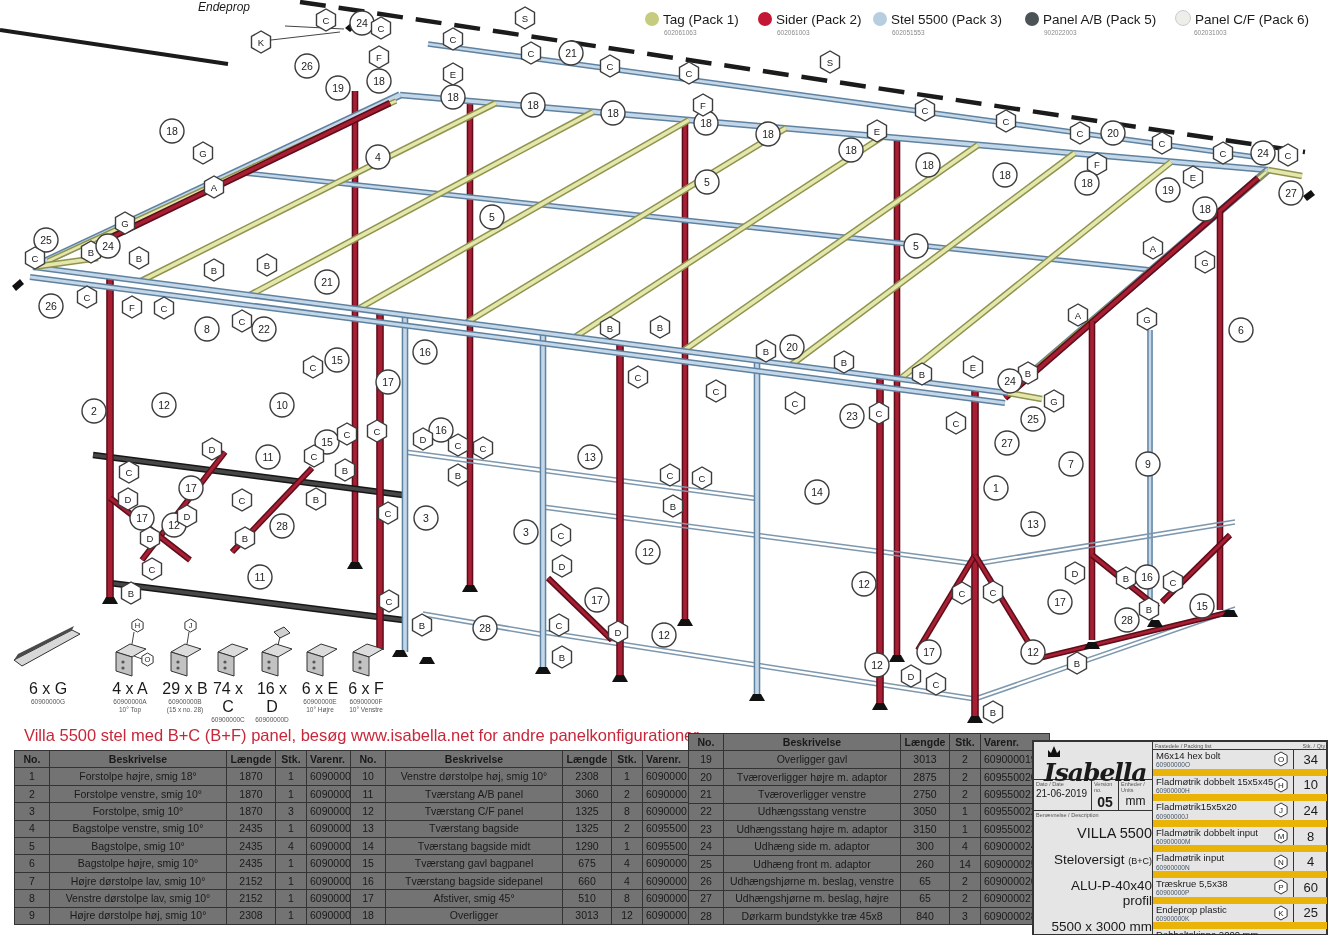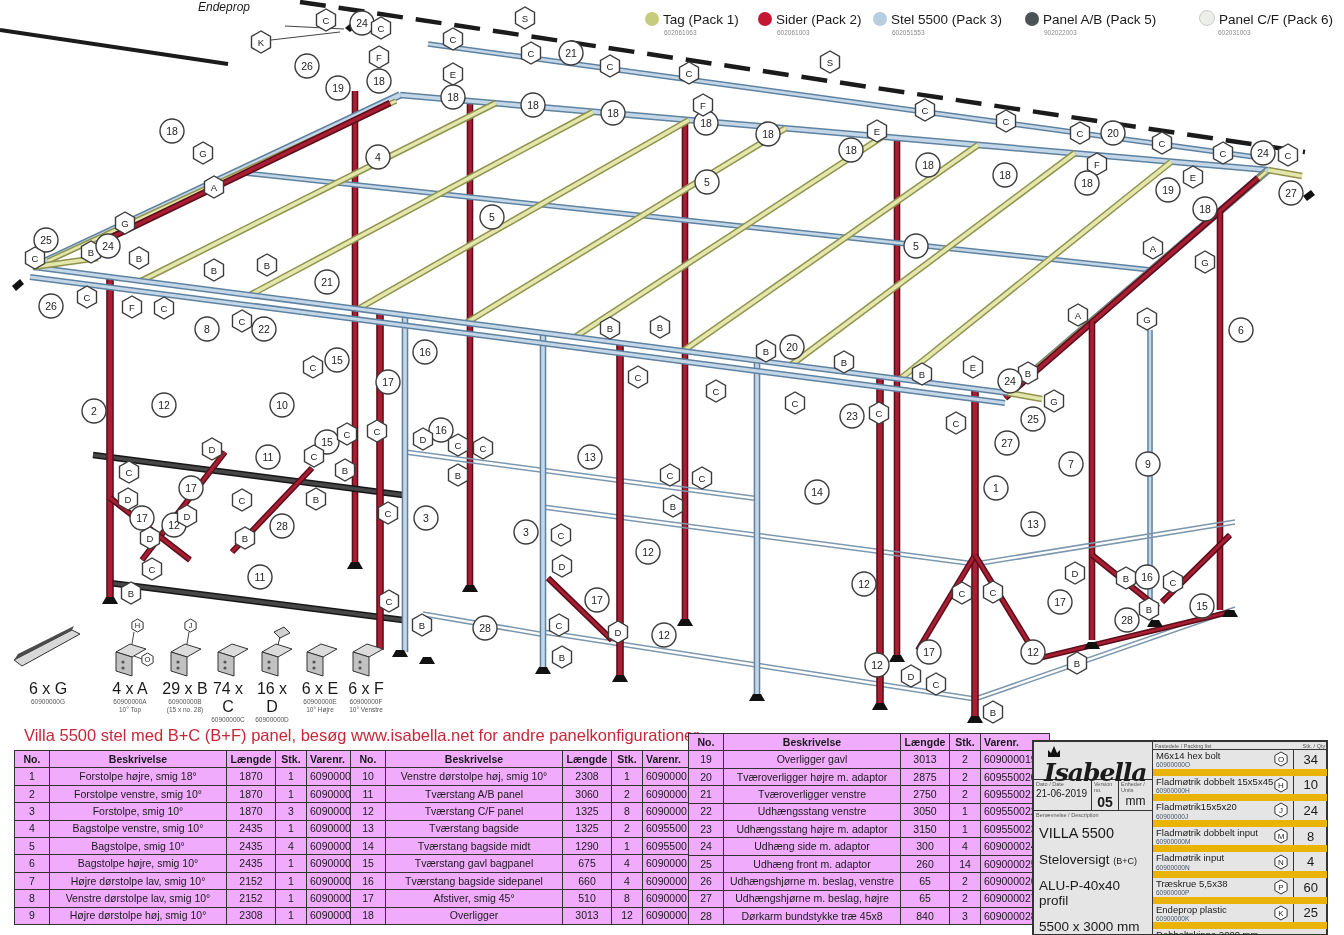--- a/index.html
+++ b/index.html
@@ -17,21 +17,21 @@
   .endeprop{position:absolute;left:198px;top:0;font-size:12px;font-style:italic;}
   
   .note{position:absolute;left:24px;top:726px;font-size:16.5px;color:#c8273a;}
   
   #parts-icons{position:absolute;left:0;top:618px;width:420px;height:108px;}
   .pic{position:absolute;text-align:center;}
   .pic .pqty{font-size:16px;margin-top:0px;}
   .pic .pcode{font-size:6.5px;color:#555;line-height:1.25;}
   .pic .psub{font-size:6.5px;color:#555;line-height:1.25;}
   
-  table.parts{position:absolute;border-collapse:collapse;font-size:10.5px;background:#f0abfc;}
+  table.parts{position:absolute;border-collapse:collapse;font-size:10.5px;background:#737373;}
   table.parts th,table.parts td{border:1px solid #333;padding:0 3px;height:16.4px;line-height:1.02;}
   table.parts th{font-weight:bold;}
   .c-no{width:28px;text-align:center;}
   .c-desc{width:170px;text-align:center;}
   .c-len{width:42px;text-align:center;}
   .c-stk{width:24px;text-align:center;}
   .c-var{width:62px;text-align:left;}
   
   .tb{position:absolute;border:2px solid #333;background:#e5e5e5;display:flex;}
   .tb .tiny{display:block;font-size:5.5px;color:#555;line-height:1.1;padding:1px 2px 0 2px;}
@@ -39,21 +39,21 @@
   .tb-logo{height:52px;border-bottom:1px solid #333;position:relative;}
   .logo-text{position:absolute;left:10px;top:16px;font-family:"DejaVu Serif",serif;
              font-style:italic;font-weight:bold;font-size:25px;letter-spacing:-1px;}
   .tb-info{display:flex;border-bottom:1px solid #333;height:30px;}
   .tb-cell{border-right:1px solid #333;overflow:hidden;}
   .tb-cell:last-child{border-right:none;}
   .tb-cell .val{display:block;font-size:10px;padding:1px 2px;}
   .tb-cell .val.big{font-size:14px;font-weight:bold;text-align:center;}
   .tb-cell .val.mid{font-size:12px;text-align:center;}
   .tb-desc{flex:1;}
-  #desc-lines div{font-size:13.5px;padding:0 0 0 5px;margin-top:11px;}
+  #desc-lines div{font-size:13.5px;padding:0 0 0 5px;margin-top:11px;text-align:right;}
   #desc-lines div:first-child{font-size:14.5px;margin-top:7px;}
   #desc-lines .small{font-size:9px;}
   .tb-right{flex:1;display:flex;flex-direction:column;}
   .pl-head{height:13px;border-bottom:1px solid #333;display:flex;justify-content:space-between;}
   #pl-rows{flex:1;display:flex;flex-direction:column;}
   .pl-row{flex:1;border-bottom:7px solid #eab308;display:flex;align-items:stretch;}
   .pl-row:last-child{border-bottom:none;flex-direction:column;}
   .pl-name{flex:1;padding:1px 0 0 3px;overflow:hidden;}
   .pl-n1{display:block;font-size:9.5px;line-height:1.1;white-space:nowrap;}
   .pl-n2{display:block;font-size:6.5px;color:#456;line-height:1.1;}
@@ -845,21 +845,21 @@
         </g>
       </g>
   </svg>
 
   <div class="endeprop">Endeprop</div>
   <div id="legend">
       <div class="lg-item" style="left: 0px;"><span class="dot" style="background:#c5cc7d;"></span><span class="lg-label">Tag (Pack 1)</span><span class="lg-code">602061063</span></div>
       <div class="lg-item" style="left: 113px;"><span class="dot" style="background:#c41734;"></span><span class="lg-label">Sider (Pack 2)</span><span class="lg-code">602061003</span></div>
       <div class="lg-item" style="left: 228px;"><span class="dot" style="background:#b7cde0;"></span><span class="lg-label">Stel 5500 (Pack 3)</span><span class="lg-code">602051553</span></div>
       <div class="lg-item" style="left: 380px;"><span class="dot" style="background:#4c5357;"></span><span class="lg-label">Panel A/B (Pack 5)</span><span class="lg-code">902022003</span></div>
-      <div class="lg-item" style="left: 554px;"><span class="dot" style="background:#eceeea;border:1px solid #ccc;"></span><span class="lg-label">Panel C/F (Pack 6)</span><span class="lg-code">602031003</span></div>
+      <div class="lg-item" style="left: 530px;"><span class="dot" style="background:#eceeea;border:1px solid #ccc;"></span><span class="lg-label">Panel C/F (Pack 6)</span><span class="lg-code">602031003</span></div>
     </div>
   <div class="note">Villa 5500 stel med B+C (B+F) panel, besøg www.isabella.net for andre panelkonfigurationer</div>
   <div id="parts-icons">
       <div class="pic" style="left: 10px; top: 0px; width: 76px;">
         <svg width="76" height="62">
      <polygon points="4,42 62,12 70,16 12,48" fill="#d8d8d8" stroke="#333" stroke-width="1"></polygon>
      <polygon points="8,36 64,8 62,12 4,42" fill="#4a4a4a"></polygon>
         </svg>
         <div class="pqty">6 x G</div>
         <div class="pcode">60900000G</div>

